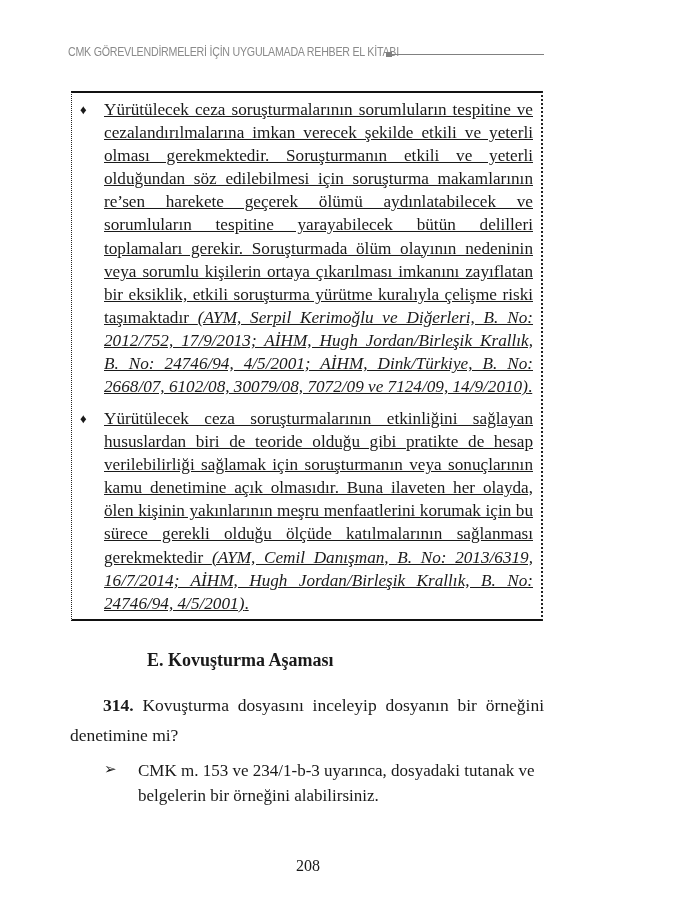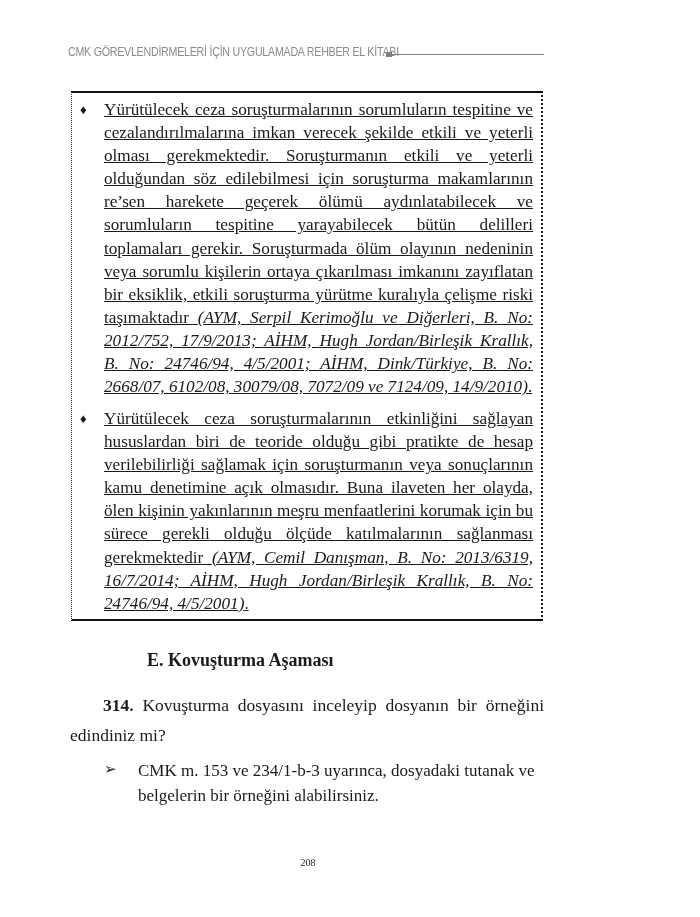--- a/index.html
+++ b/index.html
@@ -23,21 +23,21 @@
   #item1 { top: 5px; }
   #item2 { top: 314px; }
 
   .section-heading { position: absolute; left: 104px; top: 650px; font-size: 18px; font-weight: bold; margin-left: 43px; }
   .question { position: absolute; left: 70px; top: 690px; width: 474px; font-size: 17.5px; line-height: 30px;
               text-align: justify; text-indent: 33px; }
   .question b { font-weight: bold; }
   .answer { position: absolute; left: 104px; top: 758px; width: 440px; }
   .answer .arrow { position: absolute; left: 0; top: 2px; font-size: 15px; }
   .answer .text { position: absolute; left: 34px; width: 406px; font-size: 17px; line-height: 25px; }
-  .page-number { position: absolute; left: 0; width: 616px; text-align: center; top: 857px; font-size: 10px; }
+  .page-number { position: absolute; left: 0; width: 616px; text-align: center; top: 857px; font-size: 16px; }
 </style>
 </head>
 <body>
 
 <div class="running-header">
   <span class="title">CMK GÖREVLENDİRMELERİ İÇİN UYGULAMADA REHBER EL KİTABI</span>
   <span class="marker"></span>
   <span class="rule"></span>
 </div>
 
@@ -47,20 +47,20 @@
     <div class="text"><span>Yürütülecek ceza soruşturmalarının sorumluların tespitine ve cezalandırılmalarına imkan verecek şekilde etkili ve yeterli olması gerekmektedir. Soruşturmanın etkili ve yeterli olduğundan söz edilebilmesi için soruşturma makamlarının re’sen harekete geçerek ölümü aydınlatabilecek ve sorumluların tespitine yarayabilecek bütün delilleri toplamaları gerekir. Soruşturmada ölüm olayının nedeninin veya sorumlu kişilerin ortaya çıkarılması imkanını zayıflatan bir eksiklik, etkili soruşturma yürütme kuralıyla çelişme riski taşımaktadır </span><span class="cite">(AYM, Serpil Kerimoğlu ve Diğerleri, B. No: 2012/752, 17/9/2013; AİHM, Hugh Jordan/Birleşik Krallık, B. No: 24746/94, 4/5/2001; AİHM, Dink/Türkiye, B. No: 2668/07, 6102/08, 30079/08, 7072/09 ve 7124/09, 14/9/2010)</span><span>.</span></div>
   </div>
   <div class="bullet-item" id="item2">
     <span class="glyph">♦</span>
     <div class="text"><span>Yürütülecek ceza soruşturmalarının etkinliğini sağlayan hususlardan biri de teoride olduğu gibi pratikte de hesap verilebilirliği sağlamak için soruşturmanın veya sonuçlarının kamu denetimine açık olmasıdır. Buna ilaveten her olayda, ölen kişinin yakınlarının meşru menfaatlerini korumak için bu sürece gerekli olduğu ölçüde katılmalarının sağlanması gerekmektedir </span><span class="cite">(AYM, Cemil Danışman, B. No: 2013/6319, 16/7/2014; AİHM, Hugh Jordan/Birleşik Krallık, B. No: 24746/94, 4/5/2001)</span><span>.</span></div>
   </div>
 </div>
 
 <div class="section-heading">E.  Kovuşturma Aşaması</div>
 
-<div class="question"><b>314.</b><span> Kovuşturma dosyasını inceleyip dosyanın bir örneğini edindiniz mi?</span></div>
+<div class="question"><b>314.</b><span> Kovuşturma dosyasını inceleyip dosyanın bir örneğini denetimine mi?</span></div>
 
 <div class="answer">
   <span class="arrow">➢</span>
   <div class="text">CMK m. 153 ve 234/1-b-3 uyarınca, dosyadaki tutanak ve belgelerin bir örneğini alabilirsiniz.</div>
 </div>
 
 <div class="page-number">208</div>
 
 </body></html>

